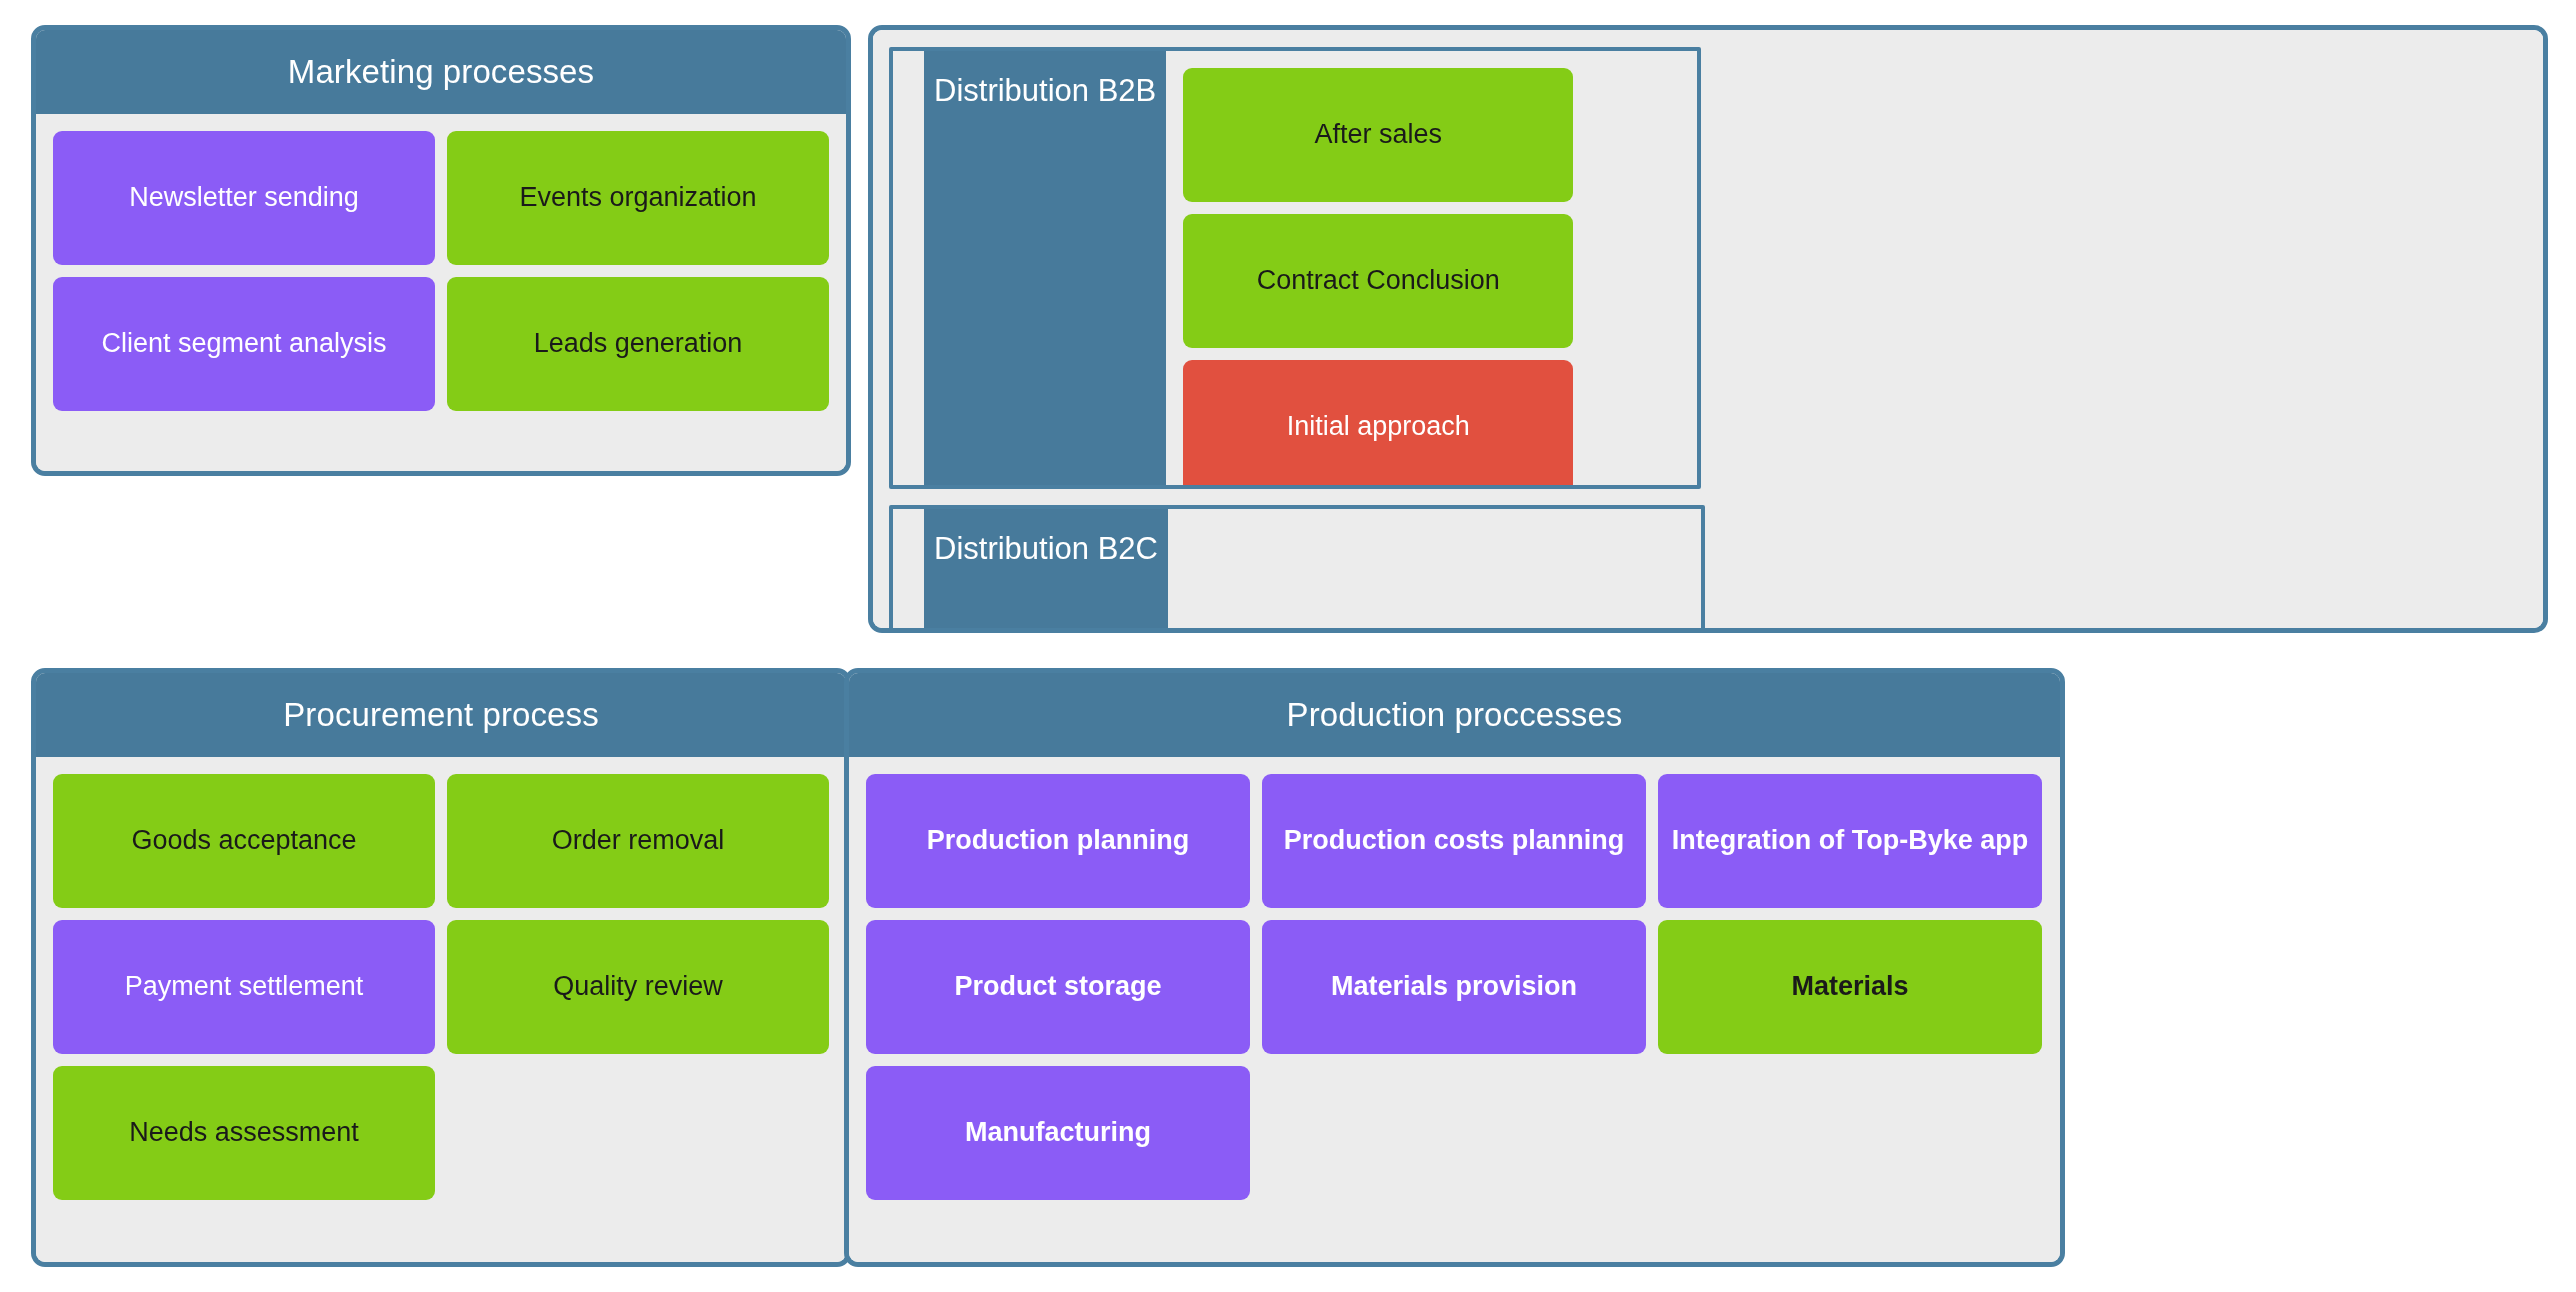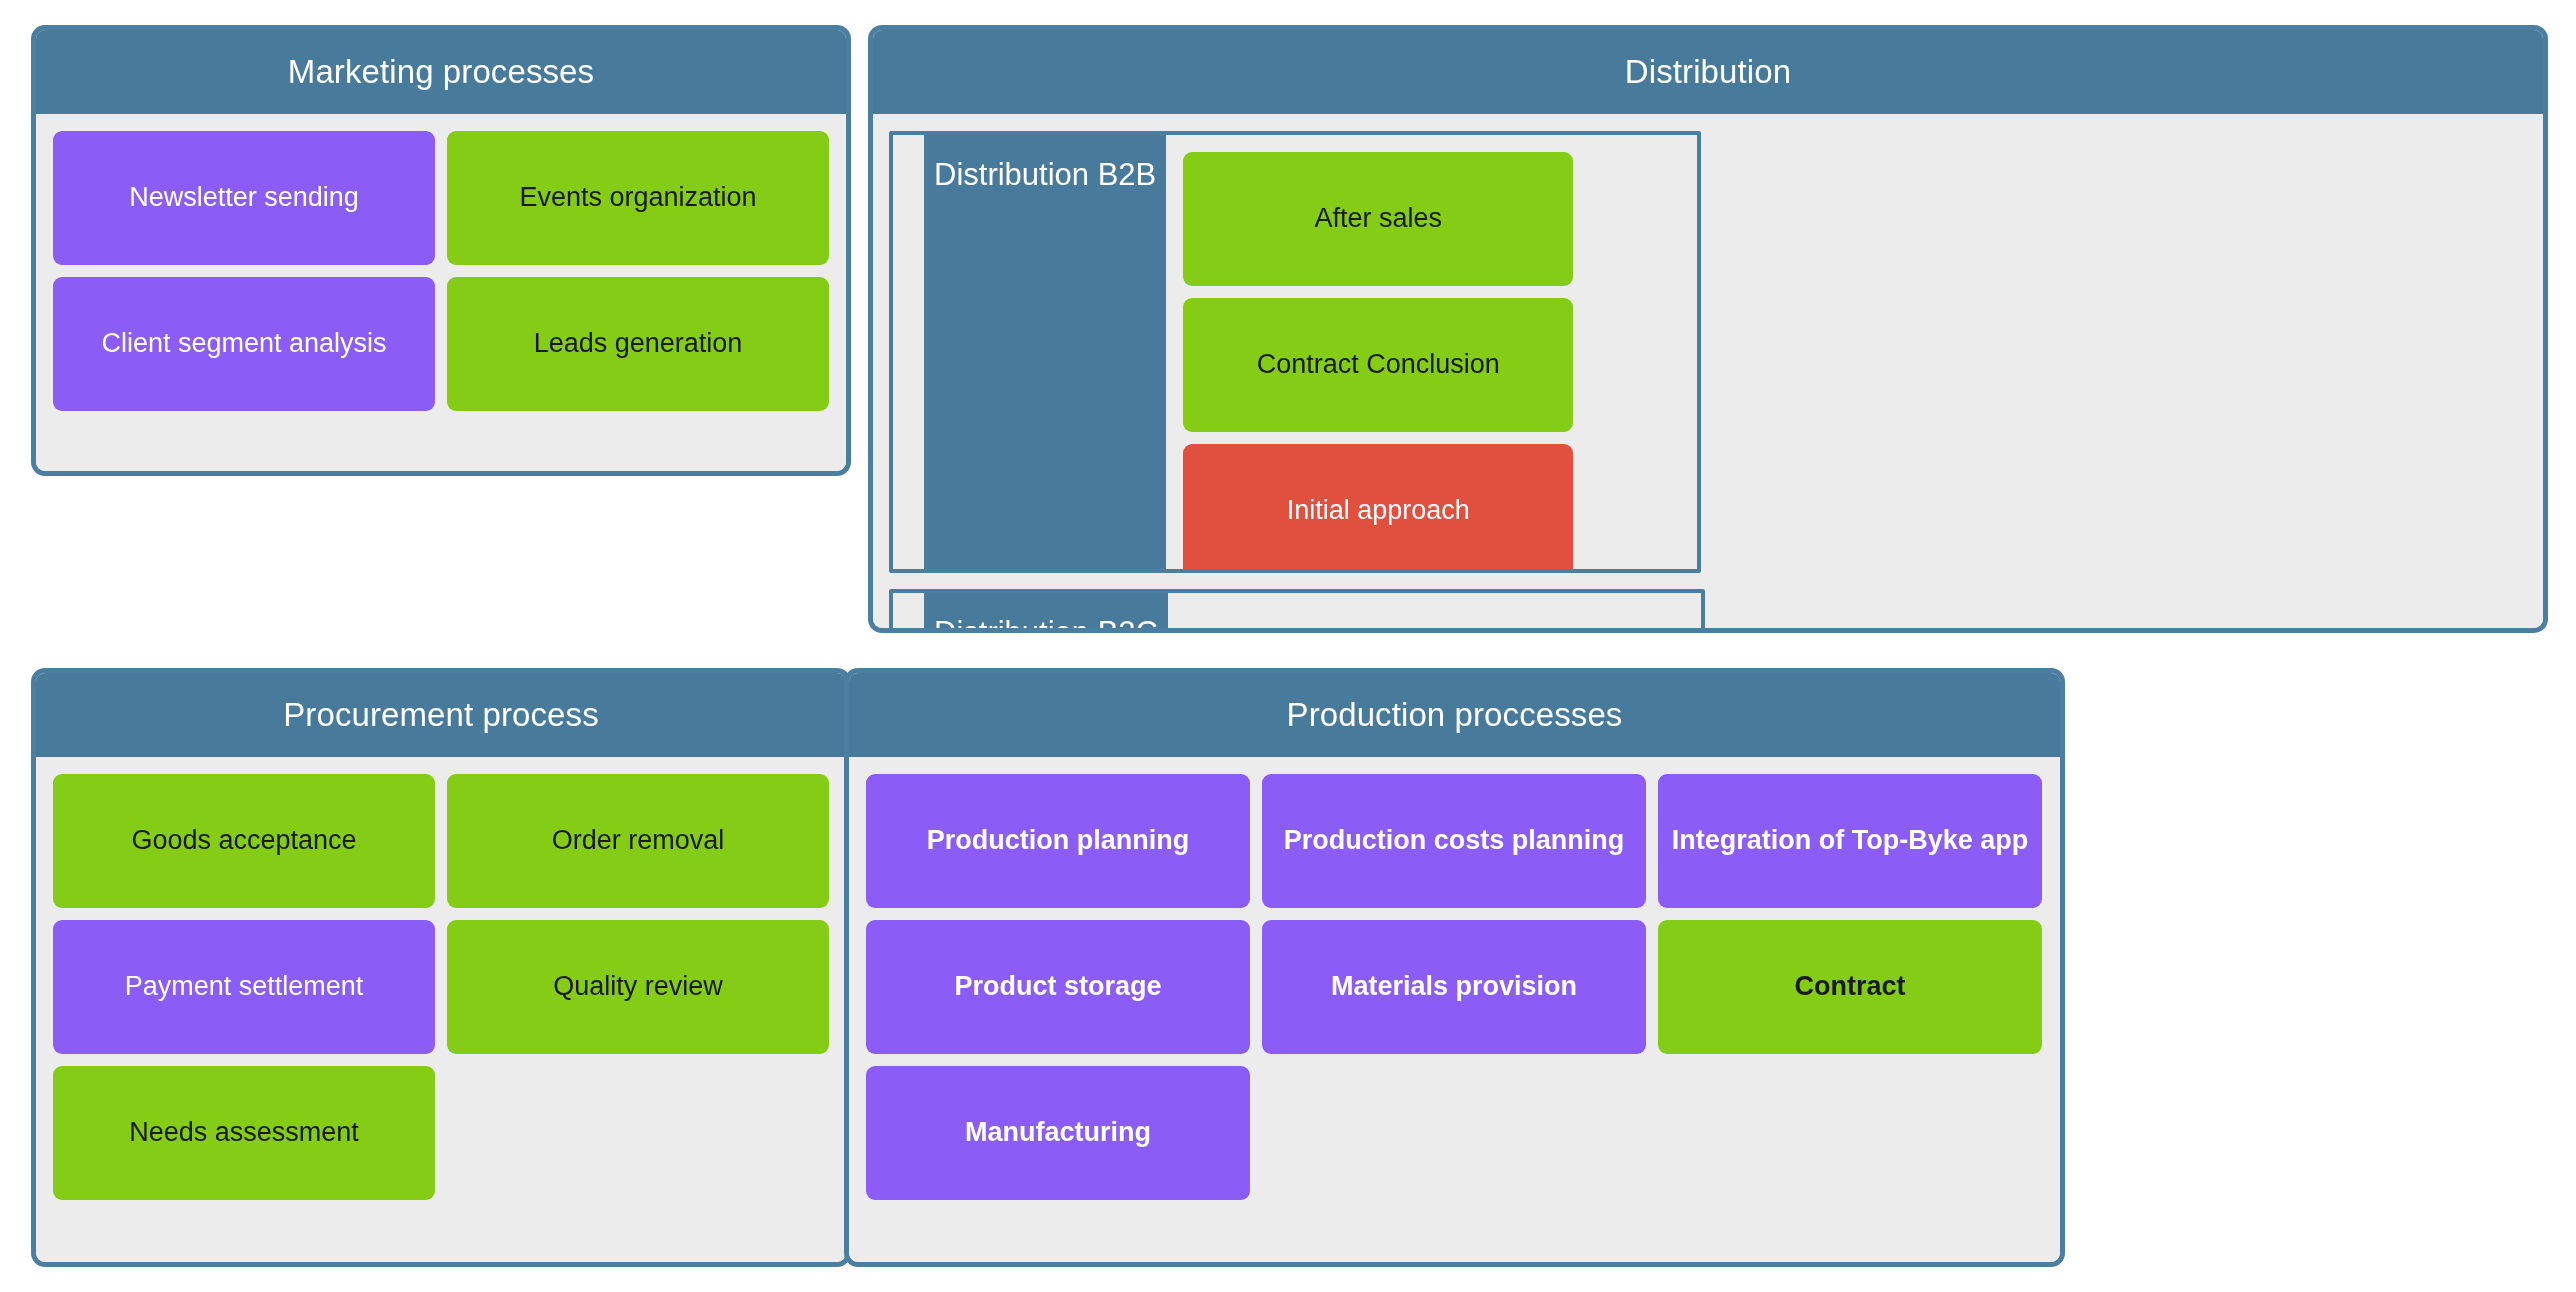--- a/index.html
+++ b/index.html
@@ -123,21 +123,20 @@
   <div class="panel-header">Marketing processes</div>
   <div class="panel-body">
     <div class="tile green">Newsletter sending</div>
     <div class="tile yellow">Events organization</div>
     <div class="tile green">Client segment analysis</div>
     <div class="tile yellow">Leads generation</div>
   </div>
 </div>
 
 <div class="panel" id="distribution">
-  <div class="panel-header">Distribution</div>
   <div class="panel-body">
 
     <div class="subpanel" id="sub-b2b">
       <div class="subpanel-header">Distribution B2B</div>
       <div class="subpanel-body">
         <div class="tile yellow">After sales</div>
         <div class="tile yellow">Contract Conclusion</div>
         <div class="tile red">Initial approach</div>
 
       </div>
@@ -163,16 +162,16 @@
 </div>
 
 <div class="panel" id="production">
   <div class="panel-header">Production proccesses</div>
   <div class="panel-body">
     <div class="tile green">Production planning</div>
     <div class="tile green">Production costs planning</div>
     <div class="tile green">Integration of Top-Byke app</div>
     <div class="tile green">Product storage</div>
     <div class="tile green">Materials provision</div>
-    <div class="tile yellow">Contract</div>
+    <div class="tile yellow">Materials</div>
     <div class="tile green">Manufacturing</div>
   </div>
 </div>
 
 </body></html>

